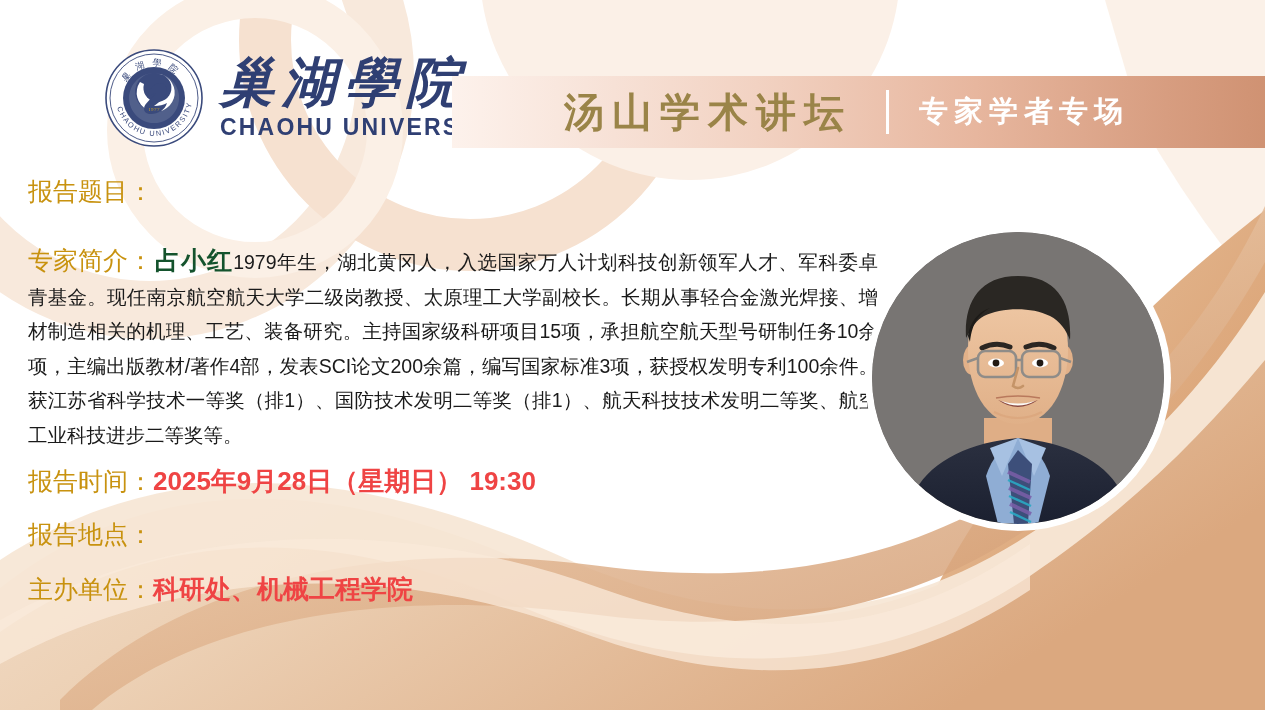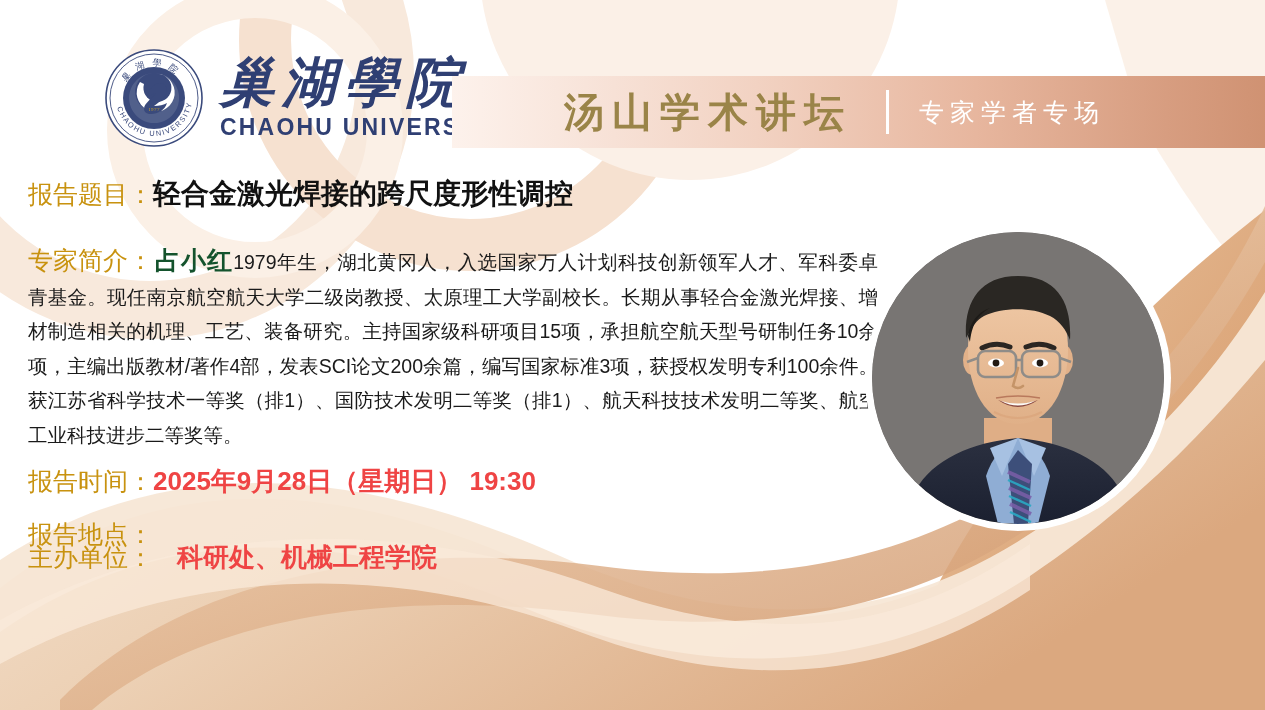--- a/index.html
+++ b/index.html
@@ -59,21 +59,21 @@
     font-size: 40px; font-weight: 700;
     color: #9a8448; letter-spacing: 8px; white-space: nowrap;
   }
   .banner-divider {
     margin-left: 34px; width: 3px; height: 44px;
     background: #ffffff; flex: 0 0 auto;
   }
   .banner-sub {
     margin-left: 30px;
     font-family: "Liberation Serif", "DejaVu Serif", serif;
-    font-size: 25px; font-weight: 400;
+    font-size: 29px; font-weight: 700;
     color: #ffffff; letter-spacing: 6px; white-space: nowrap;
   }
 
   
   .content { position: absolute; left: 0; top: 0; width: 1265px; height: 710px; z-index: 6; }
 
   .label {
     color: #c8920f;
     font-weight: 400;
     white-space: nowrap;
@@ -105,21 +105,21 @@
   .row-info {
     position: absolute; left: 28px;
     display: flex; align-items: baseline; white-space: nowrap;
   }
   .row-info .label { font-size: 25px; }
   .row-info .value {
     font-size: 26px; font-weight: 700; color: #ef4444;
   }
   #row-time  { top: 464px; }
   #row-place { top: 518px; justify-content: space-between; }
-  #row-host  { top: 540px; gap: 24px; }
+  #row-host  { top: 572px; }
 
   
   .portrait {
     position: absolute; left: 872px; top: 232px;
     width: 292px; height: 292px; border-radius: 50%;
     overflow: hidden; z-index: 7;
     background: #777472;
     box-shadow: 0 0 0 7px #ffffff;
   }
   .portrait svg { display: block; width: 292px; height: 292px; }
@@ -234,21 +234,20 @@
       <div class="banner-main">汤山学术讲坛</div>
       <div class="banner-divider"></div>
       <div class="banner-sub">专家学者专场</div>
     </div>
   </div>
 
   <div class="content">
 
     <div class="row-title">
       <span class="label">报告题目：</span>
-      <span class="value">轻合金激光焊接的跨尺度形性调控</span>
     </div>
 
     <div class="row-bio">
       <span class="label">专家简介：</span>
       <div class="bio-text">
         <span class="bio-name">占小红</span><span>1979年生，湖北黄冈人，入选国家万人计划科技创新领军人才、军科委卓青基金。现任南京航空航天大学二级岗教授、太原理工大学副校长。长期从事轻合金激光焊接、增材制造相关的机理、工艺、装备研究。主持国家级科研项目15项，承担航空航天型号研制任务10余项，主编出版教材/著作4部，发表SCI论文200余篇，编写国家标准3项，获授权发明专利100余件。获江苏省科学技术一等奖（排1）、国防技术发明二等奖（排1）、航天科技技术发明二等奖、航空工业科技进步二等奖等。</span>
       </div>
     </div>
 
     <div class="row-info" id="row-time">

